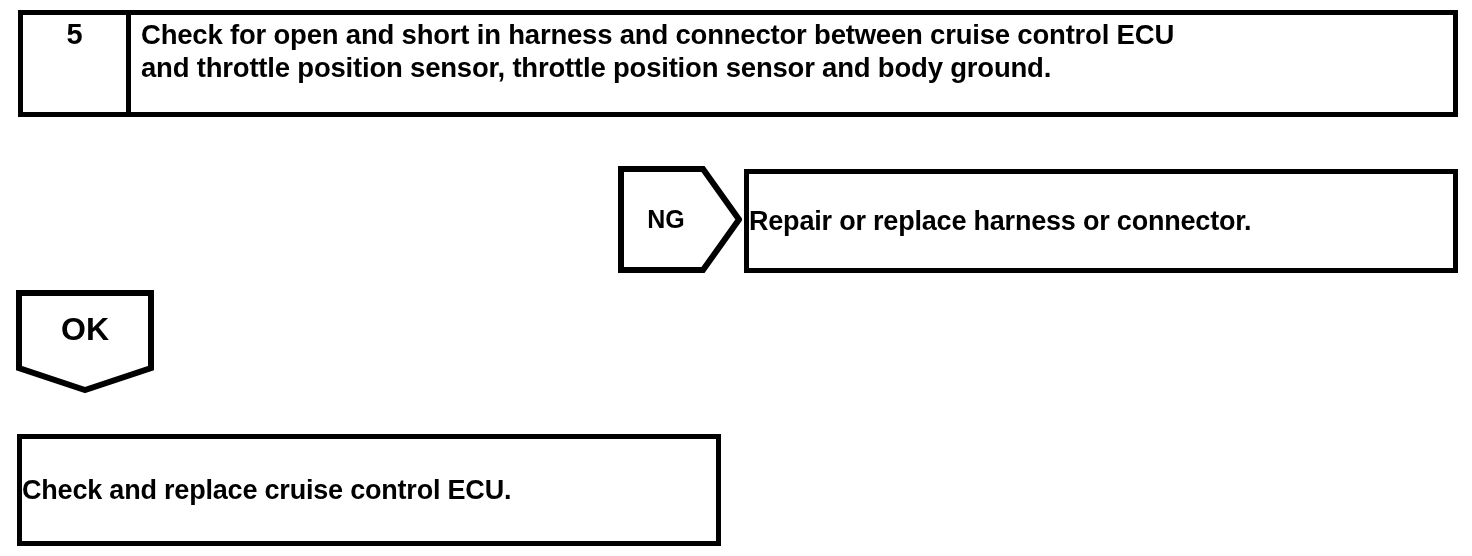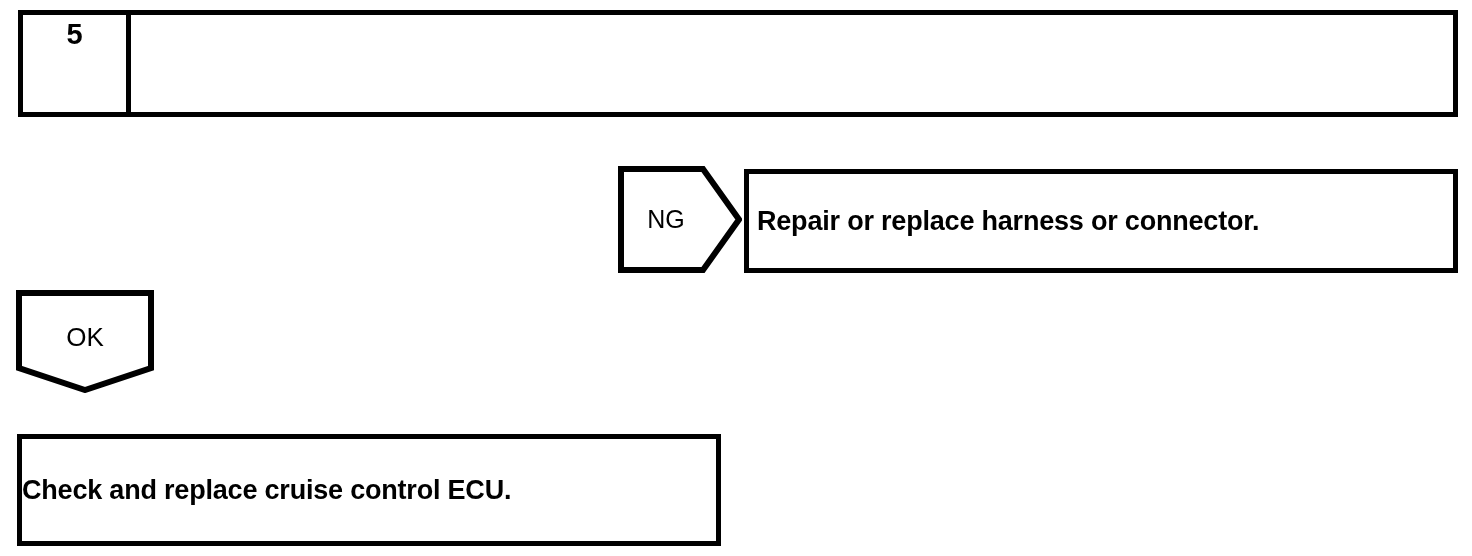--- a/index.html
+++ b/index.html
@@ -76,38 +76,38 @@
   .ng-label {
     position: absolute;
     left: 0;
     top: 0;
     width: 96px;
     height: 107px;
     display: flex;
     align-items: center;
     justify-content: center;
     font-size: 25px;
-    font-weight: normal;
+    font-weight: bold;
     color: #000000;
     letter-spacing: 0px;
     pointer-events: none;
   }
 
   
   .repair-box {
     position: absolute;
     left: 744px;
     top: 169px;
     width: 714px;
     height: 104px;
     border: 5px solid #000000;
     box-sizing: border-box;
     display: flex;
     align-items: center;
-    padding-left: 8px;
+    padding-left: 0;
   }
   .repair-text {
     font-size: 27px;
     font-weight: bold;
     color: #000000;
     letter-spacing: -0.2px;
     line-height: 32px;
   }
 
   
@@ -119,28 +119,28 @@
     height: 103px;
   }
   .ok-arrow svg {
     display: block;
     width: 138px;
     height: 103px;
   }
   .ok-label {
     position: absolute;
     left: 0;
-    top: 8px;
+    top: 0;
     width: 138px;
     height: 78px;
     display: flex;
     align-items: center;
     justify-content: center;
-    font-size: 26px;
-    font-weight: normal;
+    font-size: 32px;
+    font-weight: bold;
     color: #000000;
     letter-spacing: 0px;
     pointer-events: none;
   }
 
   
   .final-box {
     position: absolute;
     left: 17px;
     top: 434px;
@@ -161,20 +161,24 @@
 </style>
 </head>
 <body>
 
 <div id="canvas">
 
   <div class="step-row">
     <div class="step-number-cell">
       <span class="step-number">5</span>
     </div>
+    <div class="step-text-cell">
+      <span class="step-text">Check for open and short in harness and connector between cruise control ECU
+and throttle position sensor, throttle position sensor and body ground.</span>
+    </div>
   </div>
 
   <div class="ng-arrow">
     <svg viewBox="0 0 124 107" xmlns="http://www.w3.org/2000/svg">
       <polygon points="3,3 85,3 121,53.5 85,104 3,104" fill="#ffffff" stroke="#000000" stroke-width="6" stroke-linejoin="miter"></polygon>
     </svg>
     <span class="ng-label">NG</span>
   </div>
 
   <div class="repair-box">

